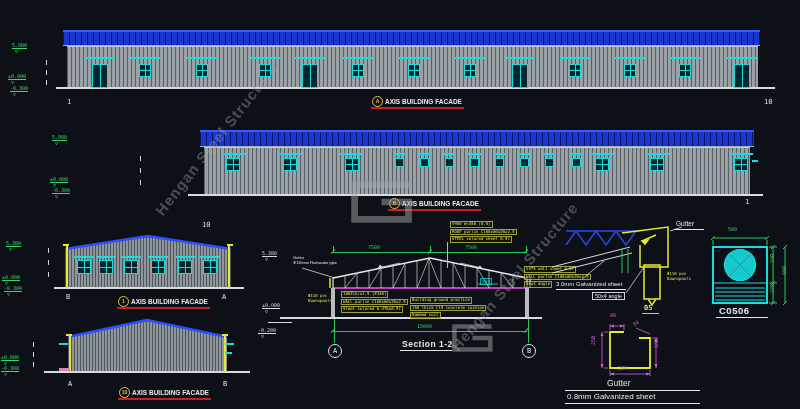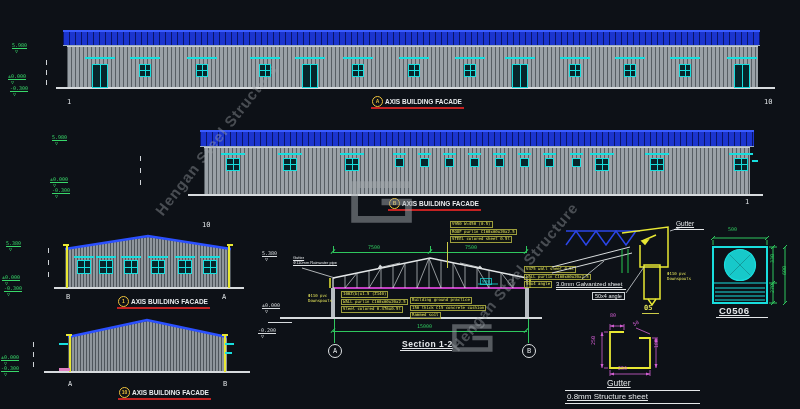--- a/index.html
+++ b/index.html
@@ -40,21 +40,21 @@
   .elev .ev{display:block;font-size:5px;line-height:6px;border-bottom:1px solid currentColor;white-space:nowrap;}
   .elev::after{content:"▽";display:block;font-size:5px;line-height:5px;margin-left:3px;}
   .green{color:#38d86a;}
   .whitec{color:#d9dde0;}
   
   .gdim{position:absolute;background:#2fc75e;}
   .gtick{position:absolute;width:6px;height:1px;background:#2fc75e;transform:rotate(-45deg);}
   .gtxt{position:absolute;color:#2fc75e;font-size:5px;line-height:5px;white-space:nowrap;}
   .ctxt{position:absolute;color:#17dede;font-size:4.5px;line-height:5px;border:1px solid rgba(23,222,222,.7);padding:0 1px;}
   .mtxt{position:absolute;color:#d45fd4;font-size:5px;line-height:5px;white-space:nowrap;}
-  .wtxt{position:absolute;color:#e4e7e9;white-space:nowrap;font-family:"Liberation Sans",sans-serif;text-decoration:underline;}
+  .wtxt{position:absolute;color:#e4e7e9;white-space:nowrap;font-family:"Liberation Sans",sans-serif;}
   .ytxt{position:absolute;color:#e4e45a;white-space:nowrap;}
   .nblock{position:absolute;display:flex;flex-direction:column;align-items:flex-start;gap:1px;}
   .nline{font-size:4px;line-height:4.5px;color:#e6e65c;border:1px solid rgba(205,205,75,.75);
          padding:0 1px;white-space:nowrap;background:rgba(18,22,14,.55);}
   .yline{position:absolute;background:#cccc48;}
   .sbub{position:absolute;width:12px;height:12px;border:1px solid #dfe3e5;border-radius:50%;
         color:#e6eaec;font-size:7px;display:flex;align-items:center;justify-content:center;}
   .watermark{position:absolute;color:rgba(158,163,168,.42);font-size:15px;letter-spacing:1px;
              font-family:"Liberation Sans",sans-serif;font-weight:bold;white-space:nowrap;transform:rotate(-52deg);}
   .underl{position:absolute;background:#e4e7e9;}
@@ -315,21 +315,21 @@
         <path d="M90,64 l-4,-1.5 l0,3 z"></path>
     </g>
   </svg>
   <span class="mtxt" style="left:610px;top:313px">80</span>
   <span class="mtxt" style="left:633px;top:321px;transform:rotate(-28deg)">50</span>
   <span class="mtxt" style="left:589px;top:338px;transform:rotate(-90deg)">250</span>
   <span class="mtxt" style="left:652px;top:341px;transform:rotate(-90deg)">180</span>
   <span class="mtxt" style="left:618px;top:366px">250</span>
   <div class="wtxt" style="left:607px;top:378px;font-size:8.5px">Gutter</div>
   <div class="underl" style="left:565px;top:390px;width:135px;height:1px"></div>
-  <div class="wtxt" style="left:567px;top:392px;font-size:8px">0.8mm Structure sheet</div>
+  <div class="wtxt" style="left:567px;top:392px;font-size:8px">0.8mm Galvanized sheet</div>
   <div class="underl" style="left:565px;top:403px;width:135px;height:1px"></div>
 
   <svg class="abs" style="left:705px;top:225px" width="95" height="100">
     <rect x="8" y="22" width="54" height="56" fill="none" stroke="#19dede" stroke-width="2"></rect>
     <line x1="8" y1="58" x2="62" y2="58" stroke="#19dede" stroke-width="1.2"></line>
     <circle cx="35" cy="40" r="15.5" fill="none" stroke="#19dede" stroke-width="1.2"></circle>
     <g fill="#19dede" opacity="0.9">
       <path d="M35,40 L50.5,40 A15.5,15.5 0 0 1 45.9,51 Z"></path>
       <path d="M35,40 L50.5,40 A15.5,15.5 0 0 1 45.9,51 Z" transform="rotate(45 35 40)"></path>
       <path d="M35,40 L50.5,40 A15.5,15.5 0 0 1 45.9,51 Z" transform="rotate(90 35 40)"></path>

